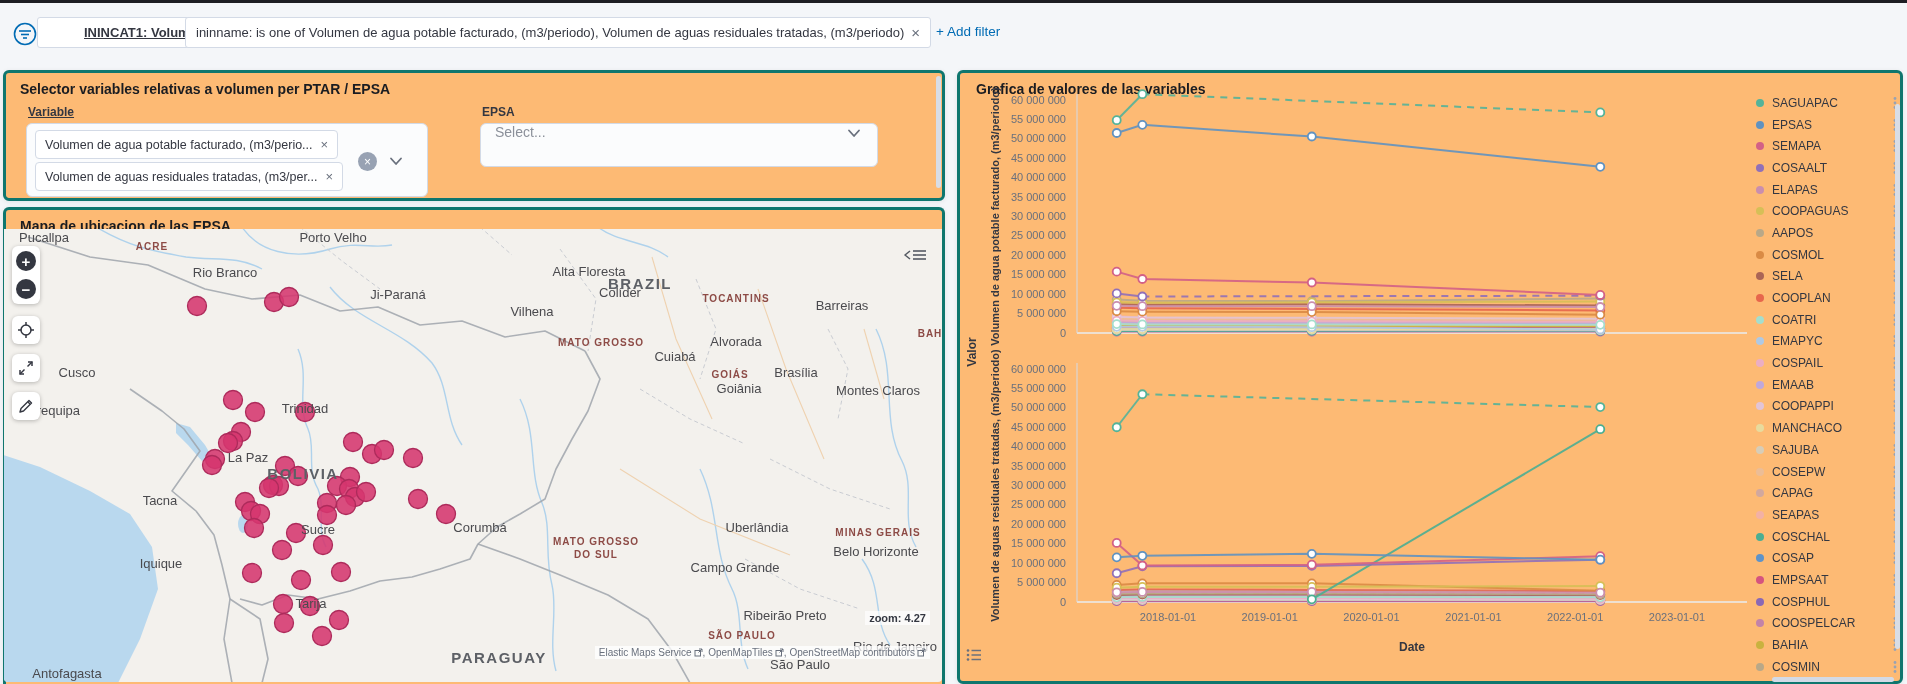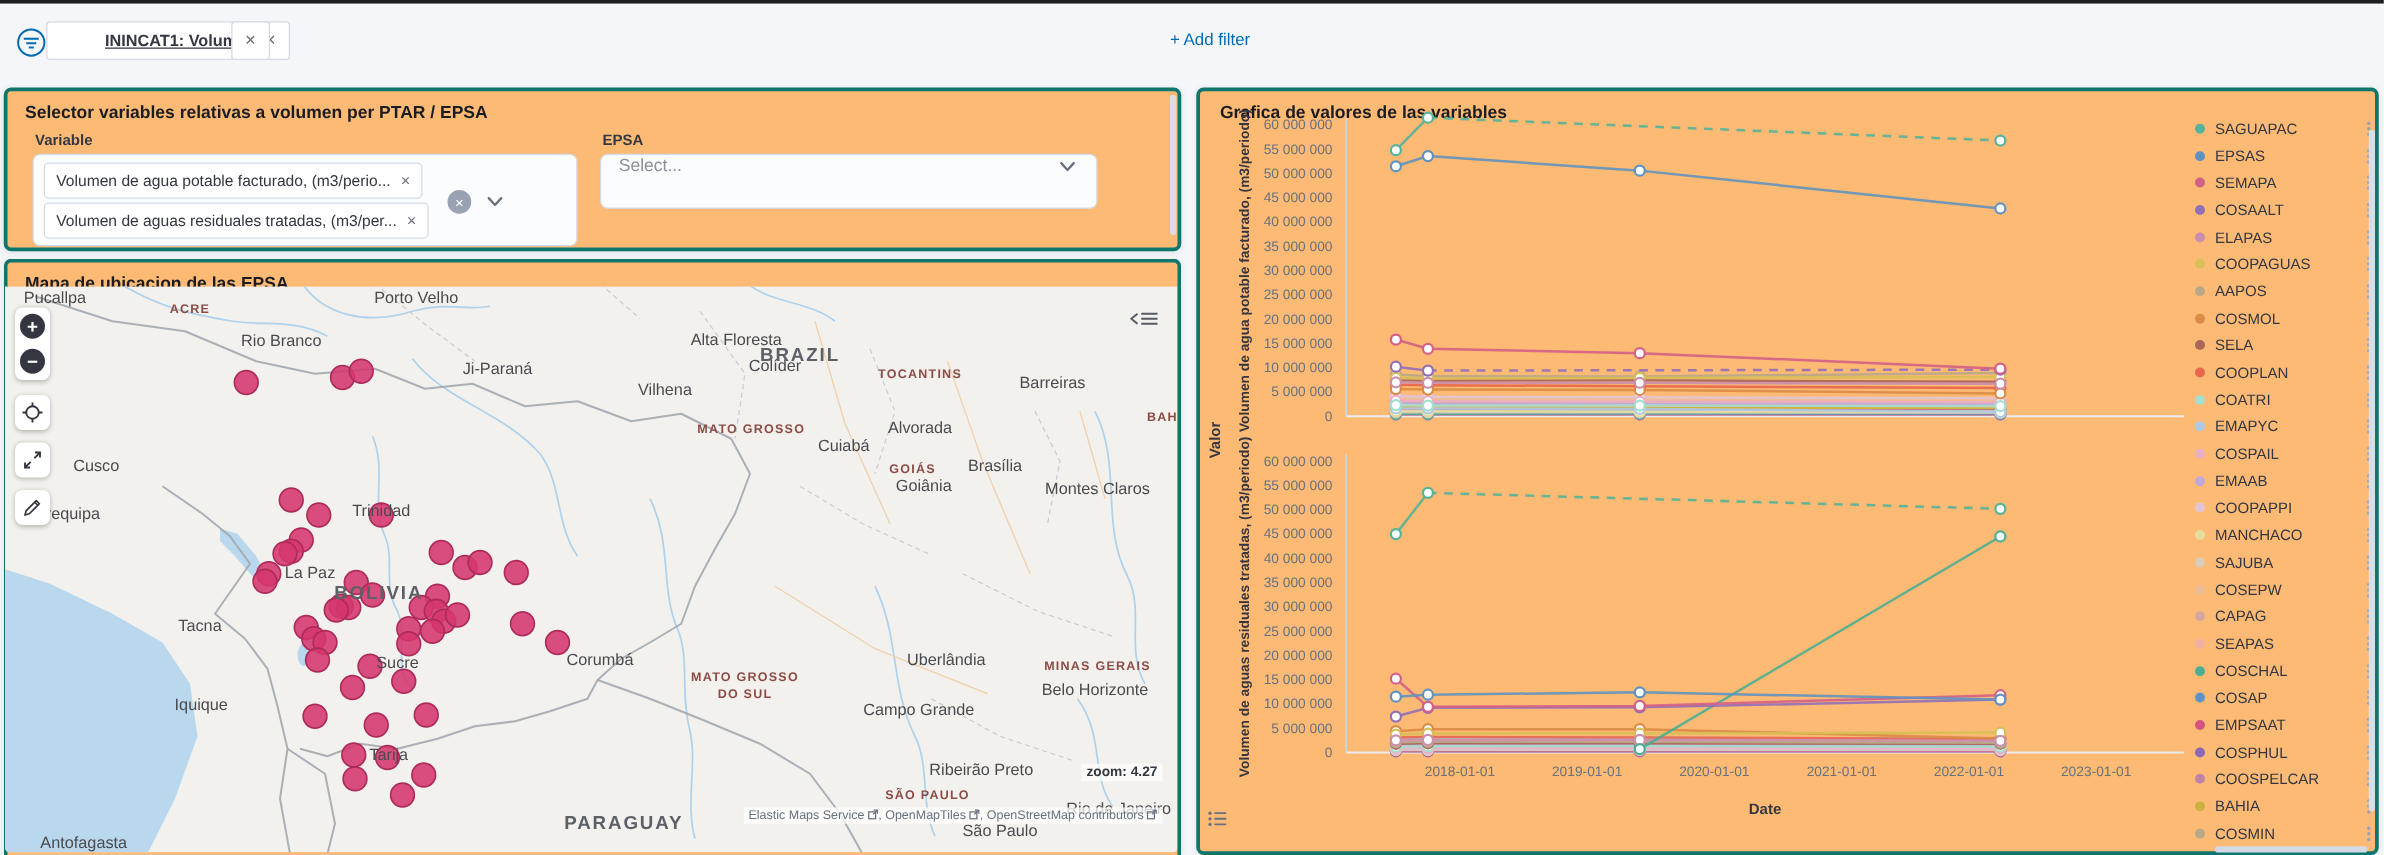--- a/index.html
+++ b/index.html
@@ -16,21 +16,21 @@
   .pill1{left:37px;top:14px;}
   .pill1 .lbl{text-decoration:underline;font-weight:600;padding-left:36px;}
   .pill2{left:185px;top:14px;}
   .addfilter{position:absolute;left:936px;top:21px;font-size:13.5px;color:#006BB4;cursor:pointer;}
   .panel{position:absolute;background:#fdba74;border:3px solid #0f766e;border-radius:6px;
          box-shadow:0 1px 5px rgba(0,0,0,.08);box-sizing:border-box;}
   .ptitle{font-size:14px;font-weight:700;color:#1A1C21;}
   #selector-panel{left:3px;top:70px;width:942px;height:131px;}
   #selector-panel .ptitle{position:absolute;left:14px;top:8px;}
   .fieldlabel{position:absolute;font-size:12px;font-weight:700;color:#343741;}
-  .combo{position:absolute;left:20px;top:50px;width:436px;height:74px;background:#FBFCFD;
+  .combo{position:absolute;left:20px;top:50px;width:402px;height:74px;background:#FBFCFD;
          border:1px solid #D3DAE6;border-radius:6px;box-sizing:border-box;}
   .cpill{position:absolute;left:8px;display:flex;align-items:center;gap:8px;height:27px;
          background:#fff;border:1px solid #D3DAE6;border-radius:4px;padding:0 9px;font-size:12.5px;
          white-space:nowrap;}
   .cpill .x{color:#69707D;font-size:13px;}
   .clear-circle{position:absolute;width:19px;height:19px;border-radius:50%;background:#98A2B3;
         color:#fff;font-size:12px;display:flex;align-items:center;justify-content:center;}
   .select{position:absolute;left:474px;top:50px;width:398px;height:44px;background:#FBFCFD;
           border:1px solid #D3DAE6;border-radius:6px;box-sizing:border-box;display:flex;
           align-items:flex-start;padding:0 14px;}
@@ -75,28 +75,29 @@
         <line x1="8" y1="11" x2="20" y2="11" stroke="#006BB4" stroke-width="1.6"></line>
         <line x1="10" y1="14.5" x2="18" y2="14.5" stroke="#006BB4" stroke-width="1.6"></line>
         <line x1="12" y1="18" x2="16" y2="18" stroke="#006BB4" stroke-width="1.6"></line>
       </svg>
     </span>
     <div class="pill pill1">
       <span class="lbl">ININCAT1: Volumen</span>
       <span class="x">×</span>
     </div>
     <div class="pill pill2">
+      <span>ininname: is one of Volumen de agua potable facturado, (m3/periodo), Volumen de aguas residuales tratadas, (m3/periodo)</span>
       <span class="x">×</span>
     </div>
     <span class="addfilter">+ Add filter</span>
   </div>
 
   <div class="panel" id="selector-panel">
     <div class="ptitle">Selector variables relativas a volumen per PTAR / EPSA</div>
-    <div class="fieldlabel" style="left:22px;top:32px;">Variable</div>
+    <div class="fieldlabel" style="left:22px;top:32px;text-decoration:underline;">Variable</div>
     <div class="combo">
       <div class="cpill" style="top:6px;">
         <span>Volumen de agua potable facturado, (m3/perio...</span>
         <span class="x">×</span>
       </div>
       <div class="cpill" style="top:38px;">
         <span>Volumen de aguas residuales tratadas, (m3/per...</span>
         <span class="x">×</span>
       </div>
       <div class="clear-circle" style="left:331px;top:28px;">×</div>

